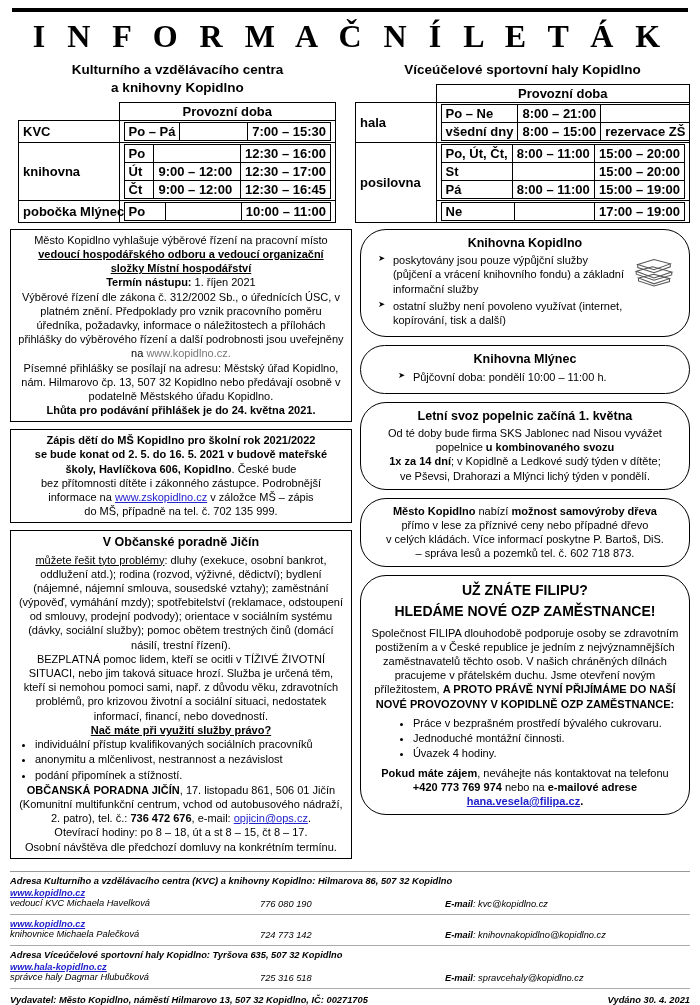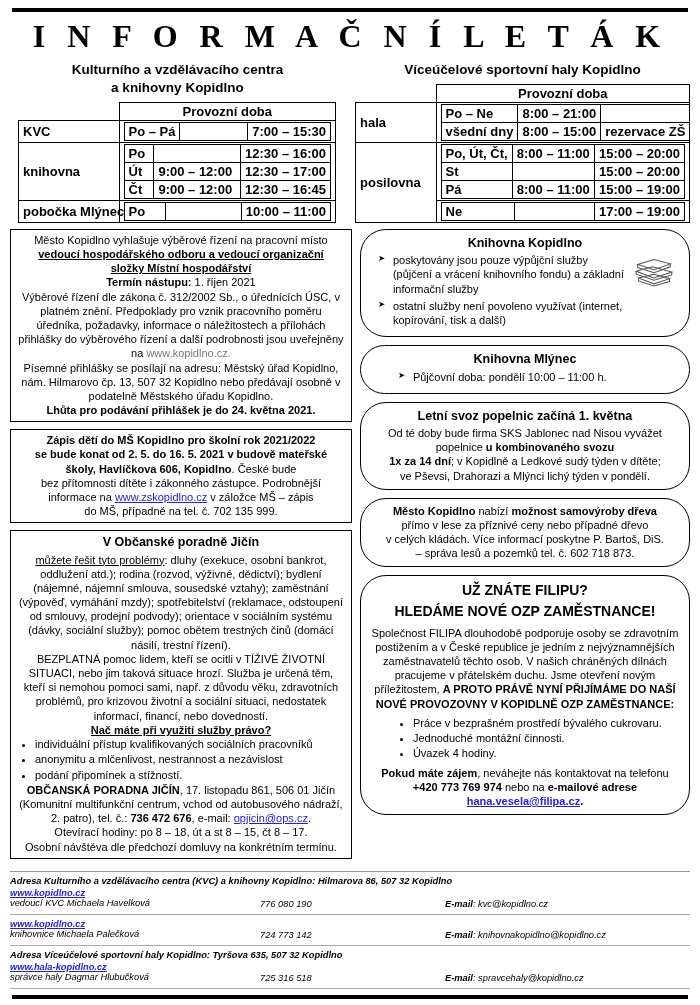--- a/index.html
+++ b/index.html
@@ -467,17 +467,21 @@
       <div class="contact-name">
         <div class="site link">www.hala-kopidlno.cz</div>
         <div>správce haly Dagmar Hlubučková</div>
       </div>
       <div class="contact-phone" style="padding-top:11px">725 316 518</div>
       <div class="contact-mail" style="padding-top:11px"><span class="lbl">E-mail</span><span>: spravcehaly@kopidlno.cz</span></div>
     </div>
 
     <div class="rule thin"></div>
 
+    <div class="pub-row">
+      <div>Vydavatel: Město Kopidlno, náměstí Hilmarovo 13, 507 32 Kopidlno, IČ: 00271705</div>
+      <div>Vydáno 30. 4. 2021</div>
+    </div>
   </div>
 
   <div class="bottom-rule"></div>
 
 </div>
 
 </body></html>

